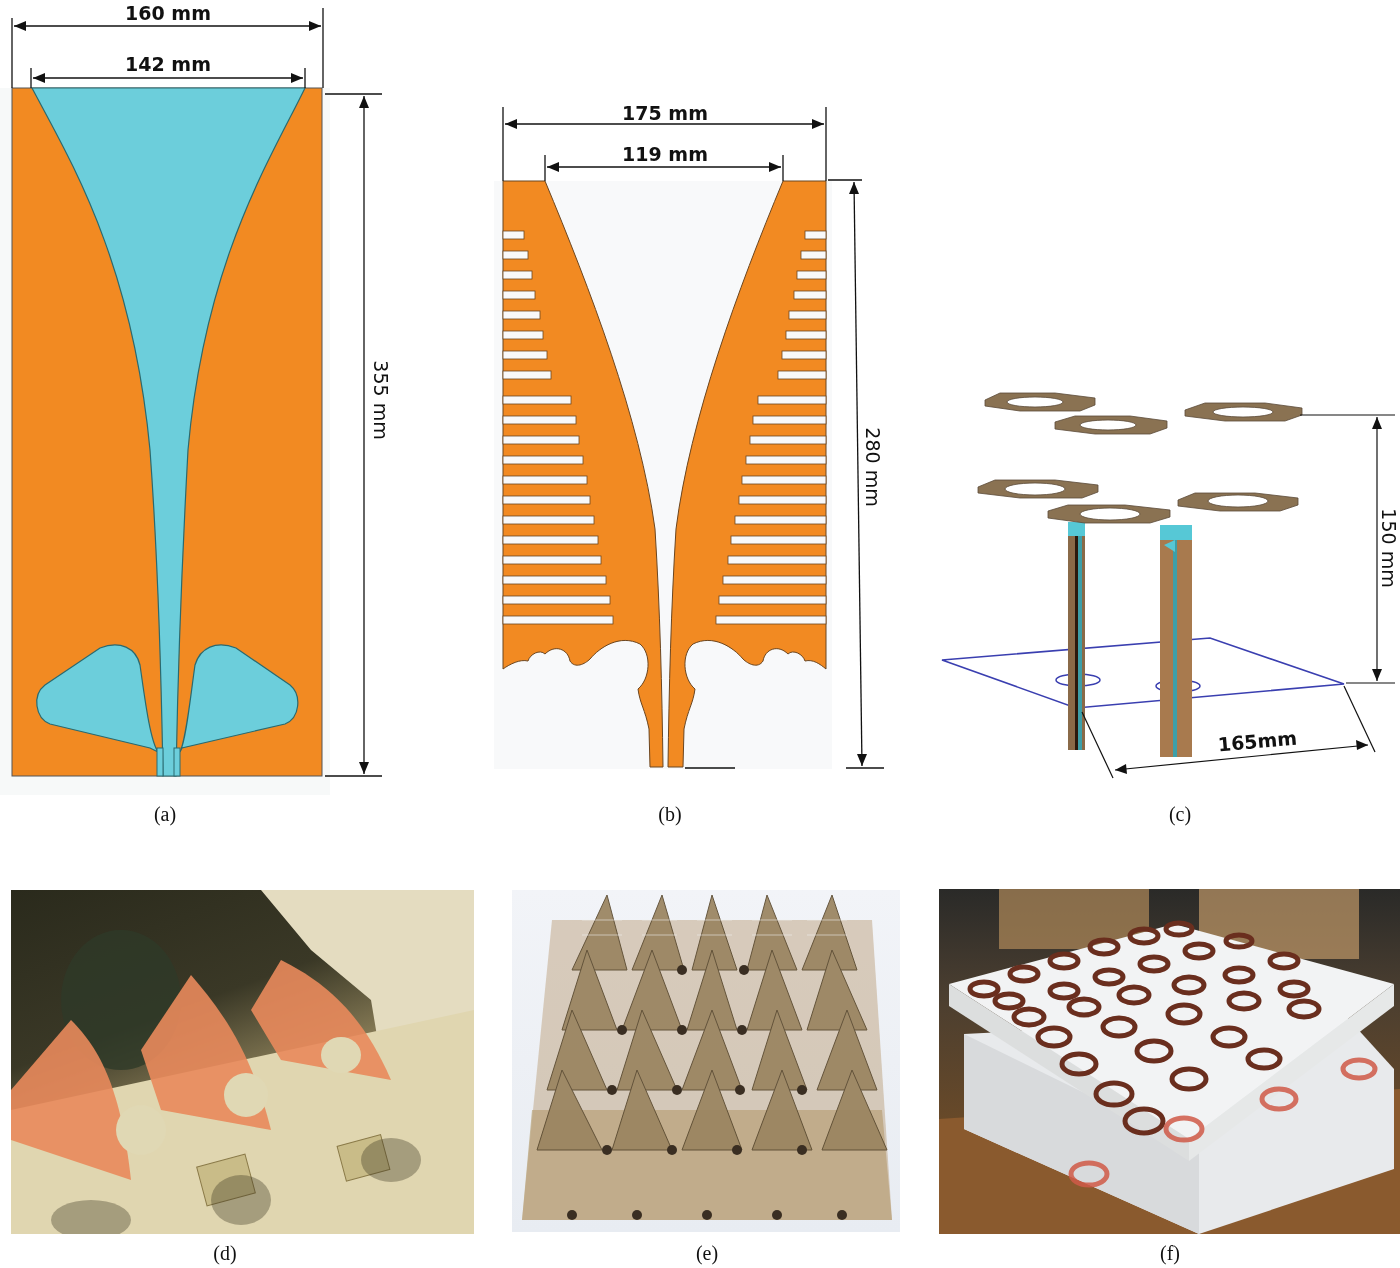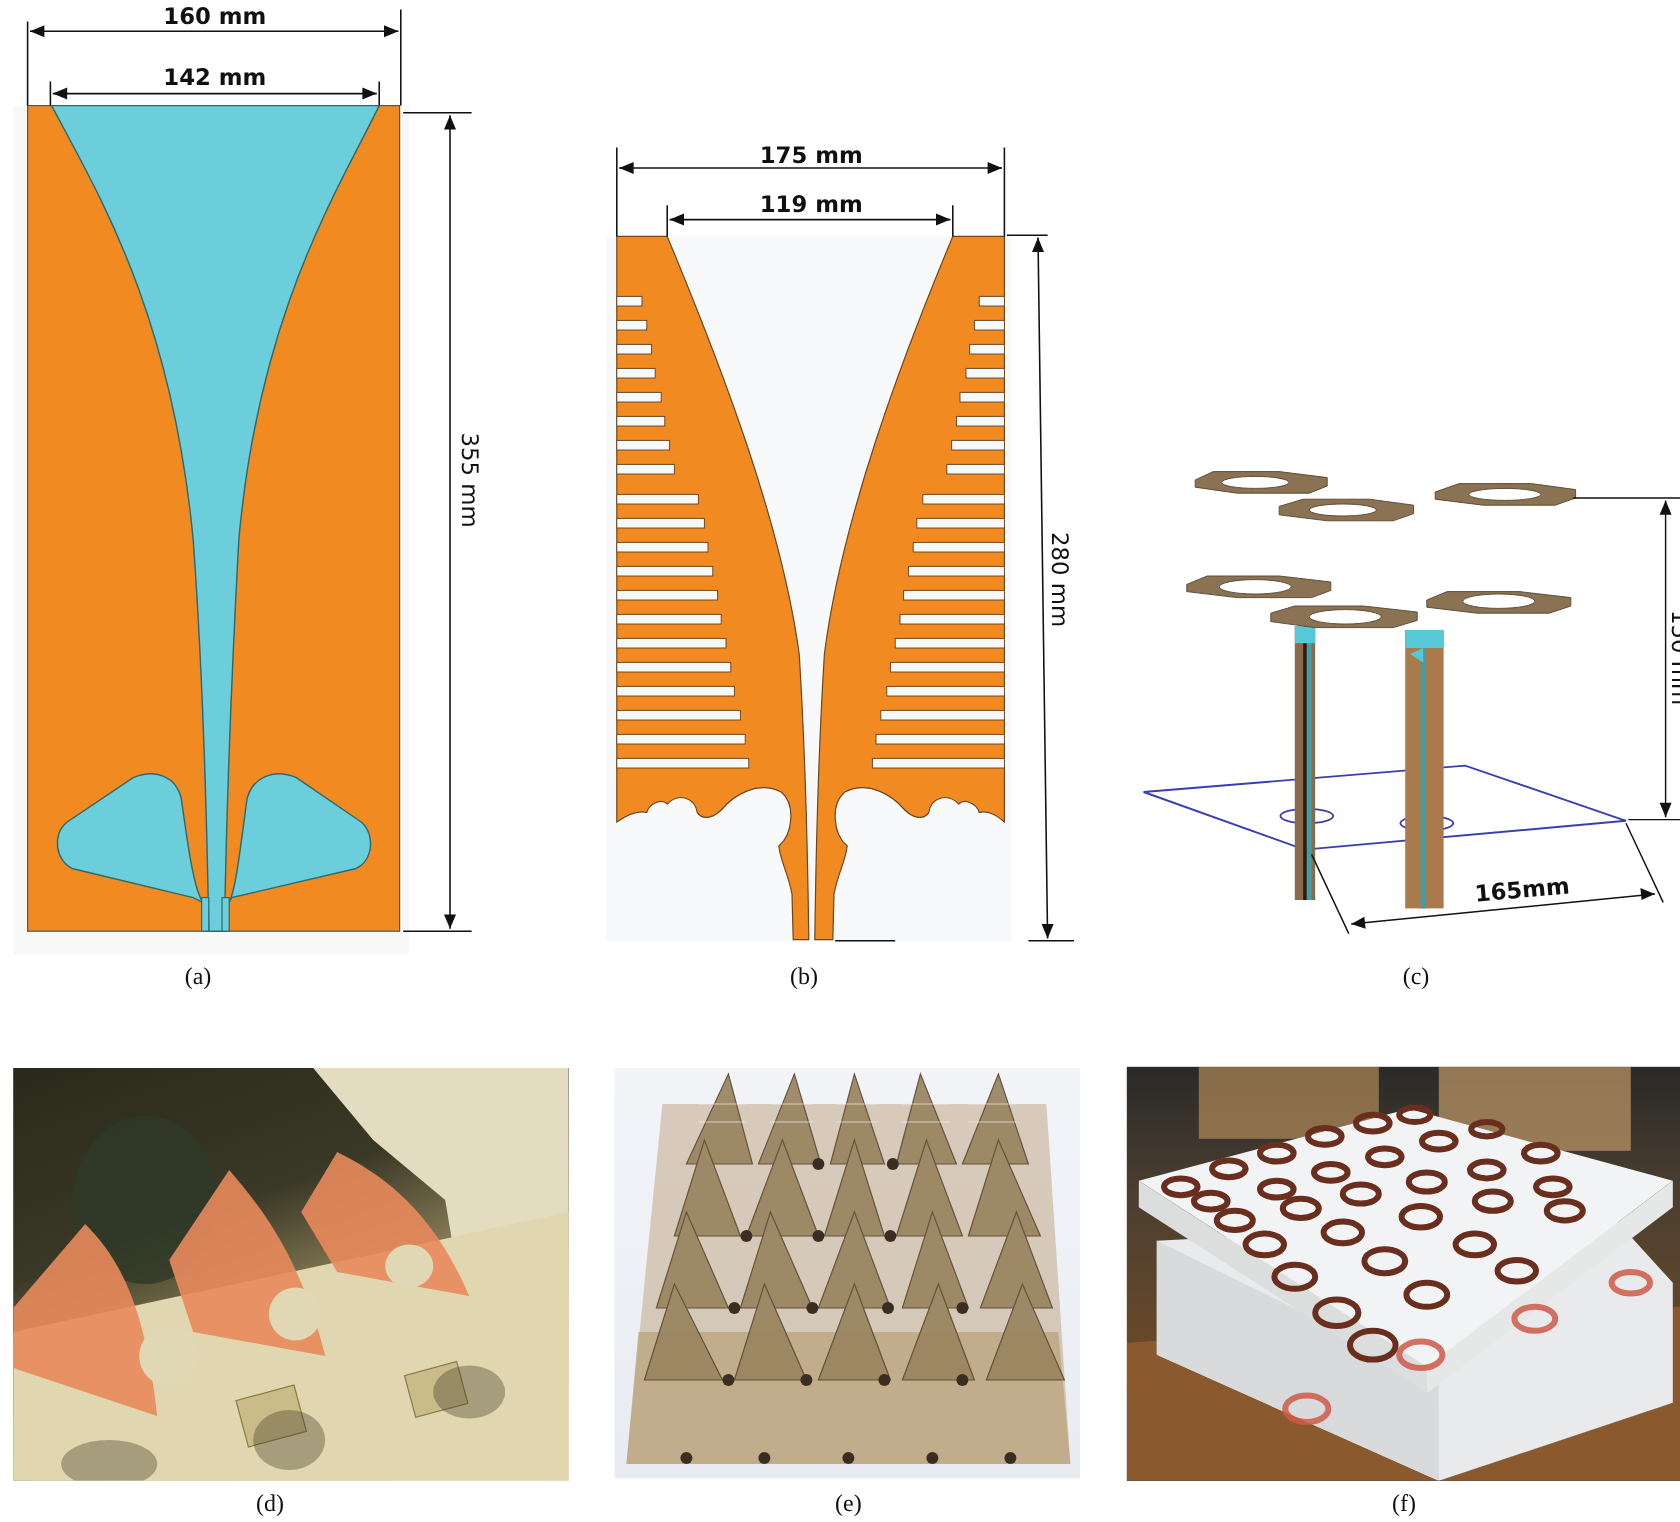--- a/index.html
+++ b/index.html
@@ -1,17 +1,17 @@
 <!DOCTYPE html>
 <html><head>
 <meta charset="utf-8">
 <style>
   html, body { margin: 0; padding: 0; background: #ffffff; }
   body { width: 1400px; height: 1268px; position: relative; overflow: hidden; font-family: "DejaVu Sans", sans-serif; }
-  .panel { position: absolute; padding-left: 11px; }
+  .panel { position: absolute; }
   .caption { position: absolute; font-family: "Liberation Serif", serif; font-size: 20px; color: #111; text-align: center; }
   .dim { font-family: "DejaVu Sans", sans-serif; font-weight: bold; font-size: 19px; fill: #111; }
   .dimv { font-family: "DejaVu Sans", sans-serif; font-size: 19px; fill: #111; }
   .photo { position: absolute; overflow: hidden; }
 </style>
 </head>
 <body>
 
 <div class="panel" style="left:0;top:0;width:400px;height:800px;">
   <svg width="400" height="800" viewBox="0 0 400 800">
@@ -44,21 +44,21 @@
     <line x1="325" y1="94" x2="382" y2="94" stroke="#111" stroke-width="1.3"></line>
     <line x1="325" y1="776" x2="382" y2="776" stroke="#111" stroke-width="1.3"></line>
     <line x1="364" y1="96" x2="364" y2="774" stroke="#111" stroke-width="1.3"></line>
     <polygon points="364,96 359,108 369,108" fill="#111"></polygon>
     <polygon points="364,774 359,762 369,762" fill="#111"></polygon>
     <text class="dimv" transform="translate(374,400) rotate(90)" text-anchor="middle">355 mm</text>
   </svg>
 </div>
 <div class="caption" style="left:140px;top:803px;width:50px;">(a)</div>
 
-<div class="panel" style="left:490px;top:105px;width:400px;height:700px;">
+<div class="panel" style="left:490px;top:89px;width:400px;height:700px;">
   <svg width="400" height="700" viewBox="490 100 400 700">
     <rect x="494" y="192" width="338" height="588" fill="#f8f9fa"></rect>
 
     <path d="M503 192 L545 192 C590 300 640 430 655 540 C660 620 662 700 663 778 L650 778 L649 740 C645 720 640 715 638 700 C650 690 652 665 640 655 C620 645 600 658 590 670 C585 675 575 680 570 672 C568 660 555 655 545 665 C540 660 530 665 528 672 C520 670 510 675 503 680 Z" fill="#f28a22" stroke="#6b4620" stroke-width="1"></path>
 
     <path d="M826 192 L783 192 C738 300 690 430 676 540 C671 620 669 700 668 778 L683 778 L684 740 C688 720 693 715 695 700 C683 690 681 665 693 655 C713 645 733 658 743 670 C748 675 758 680 763 672 C765 660 778 655 788 665 C793 660 803 665 805 672 C813 670 820 675 826 680 Z" fill="#f28a22" stroke="#6b4620" stroke-width="1"></path>
 
     <g fill="#f8f9fa" stroke="#6b4620" stroke-width="0.8">
       <rect x="503" y="242" width="21" height="8"></rect>
         <rect x="503" y="262" width="25" height="8"></rect>

